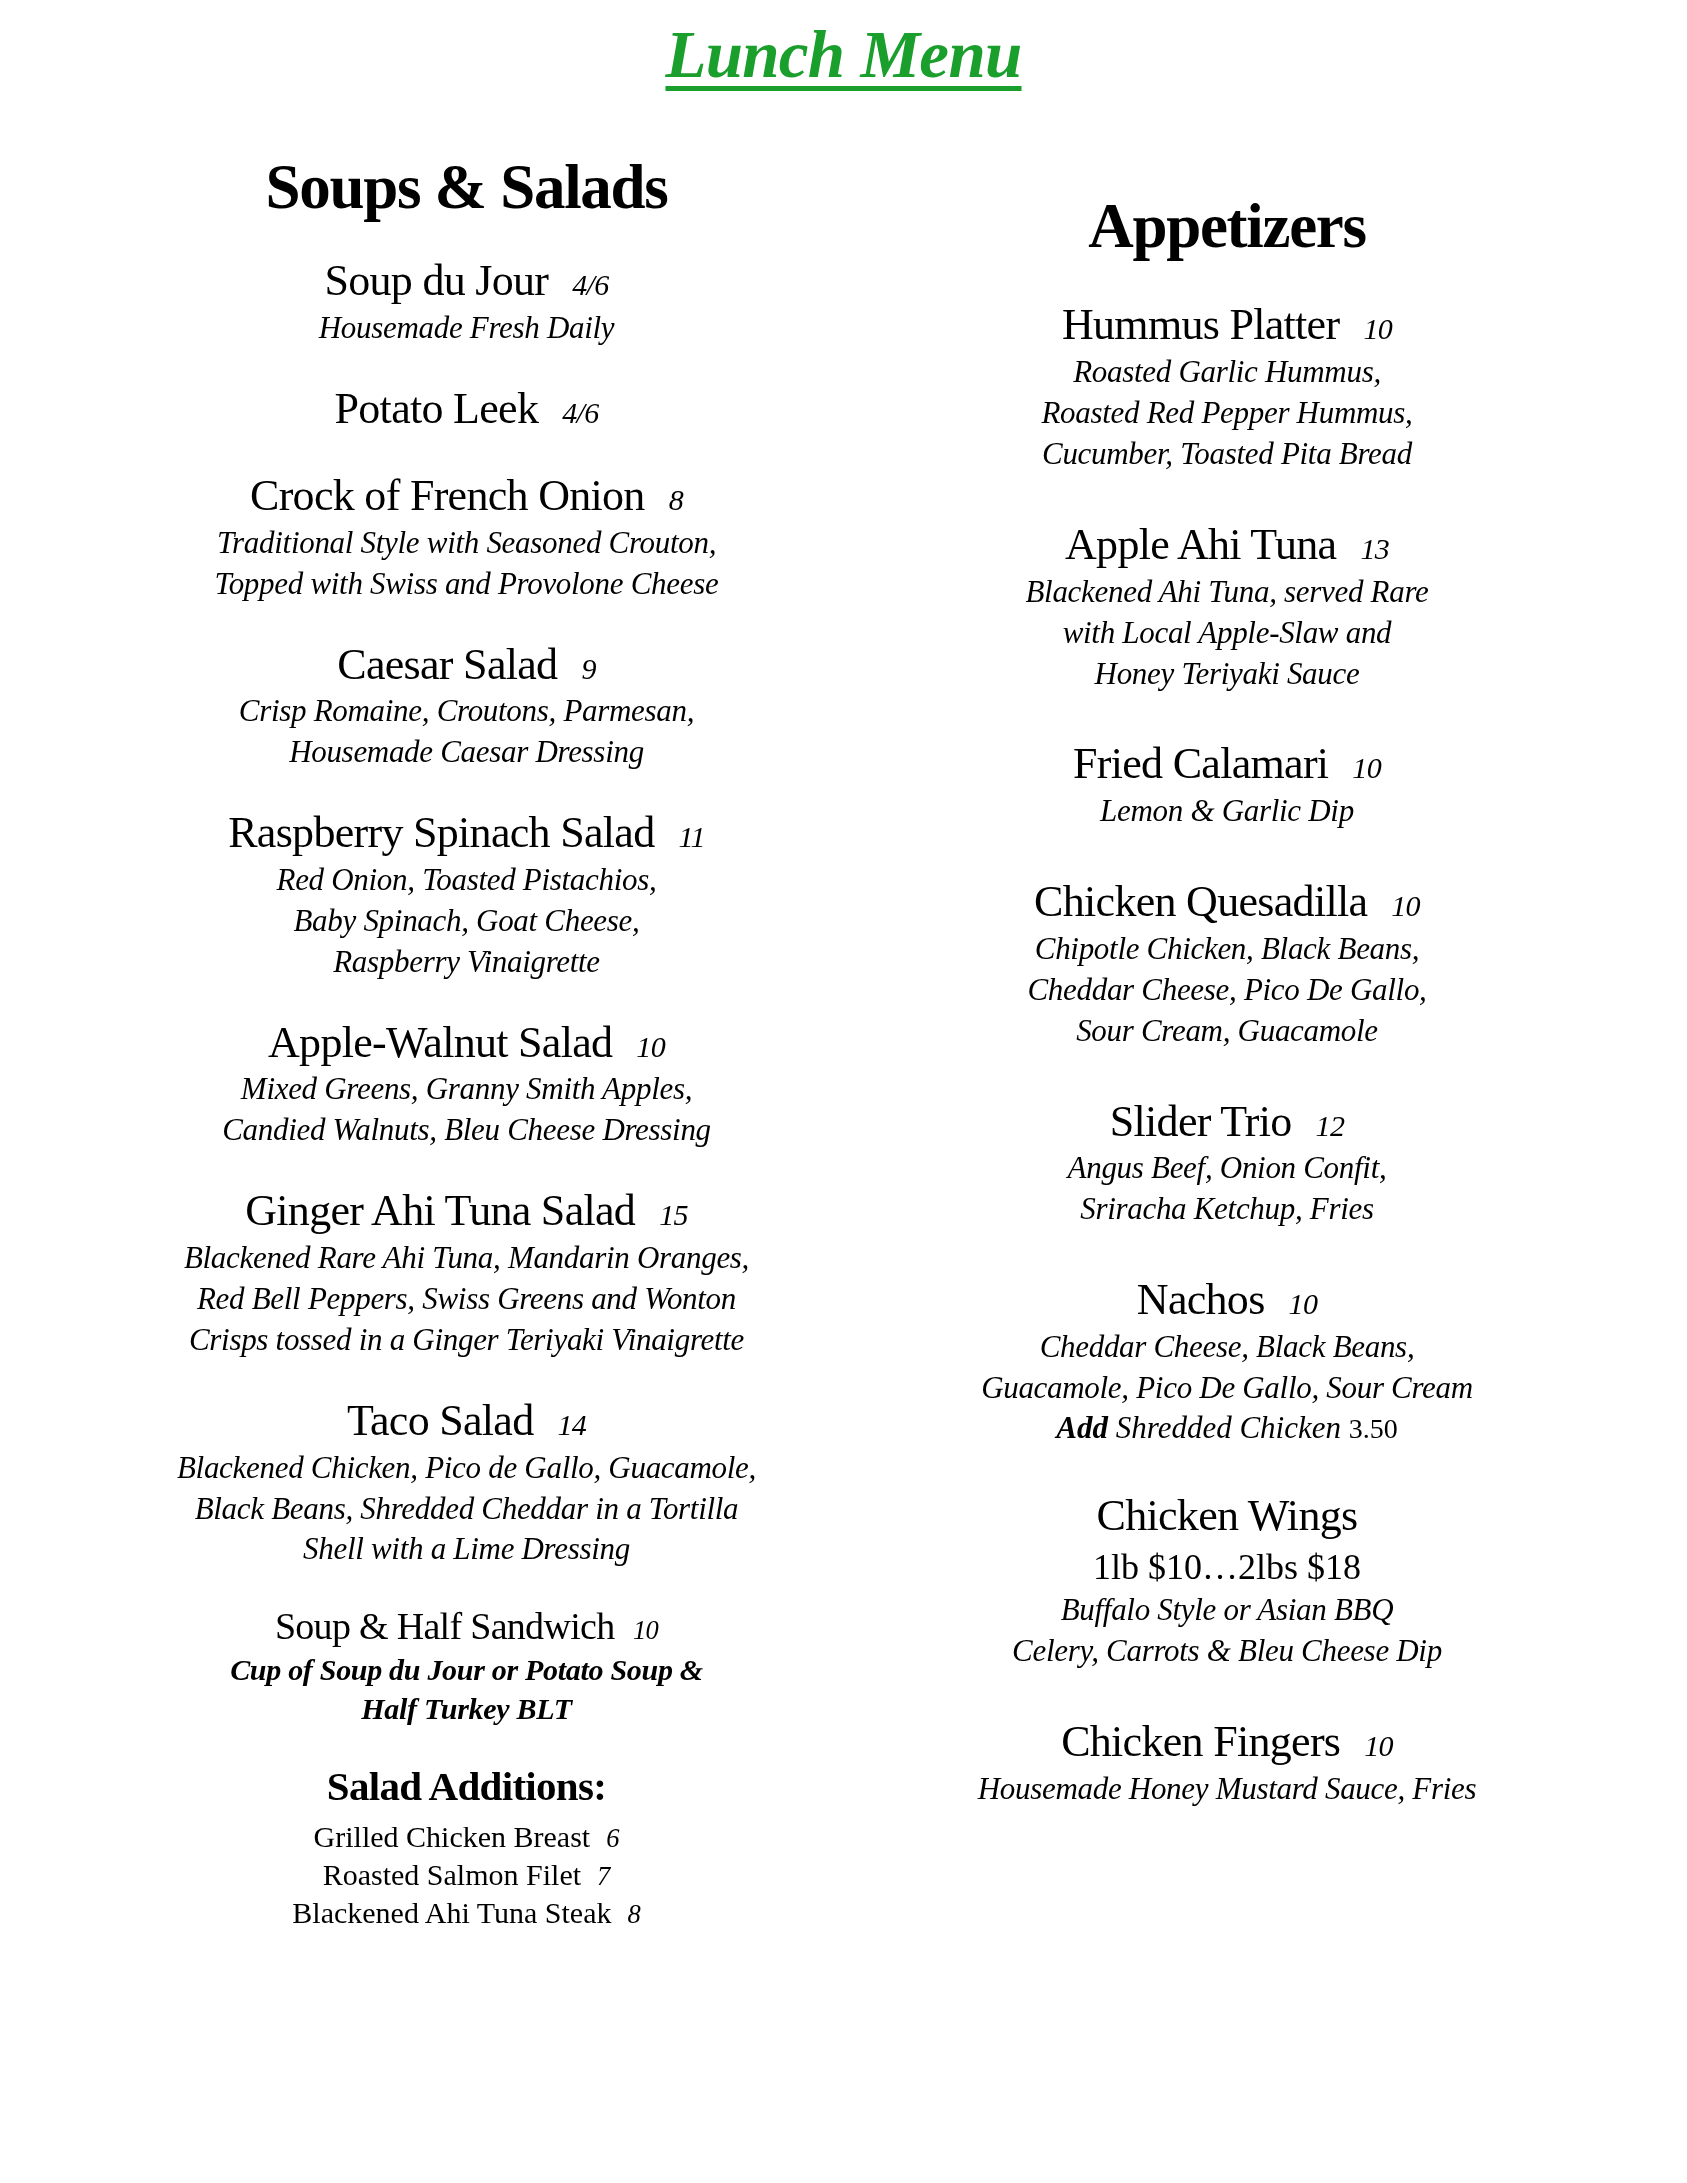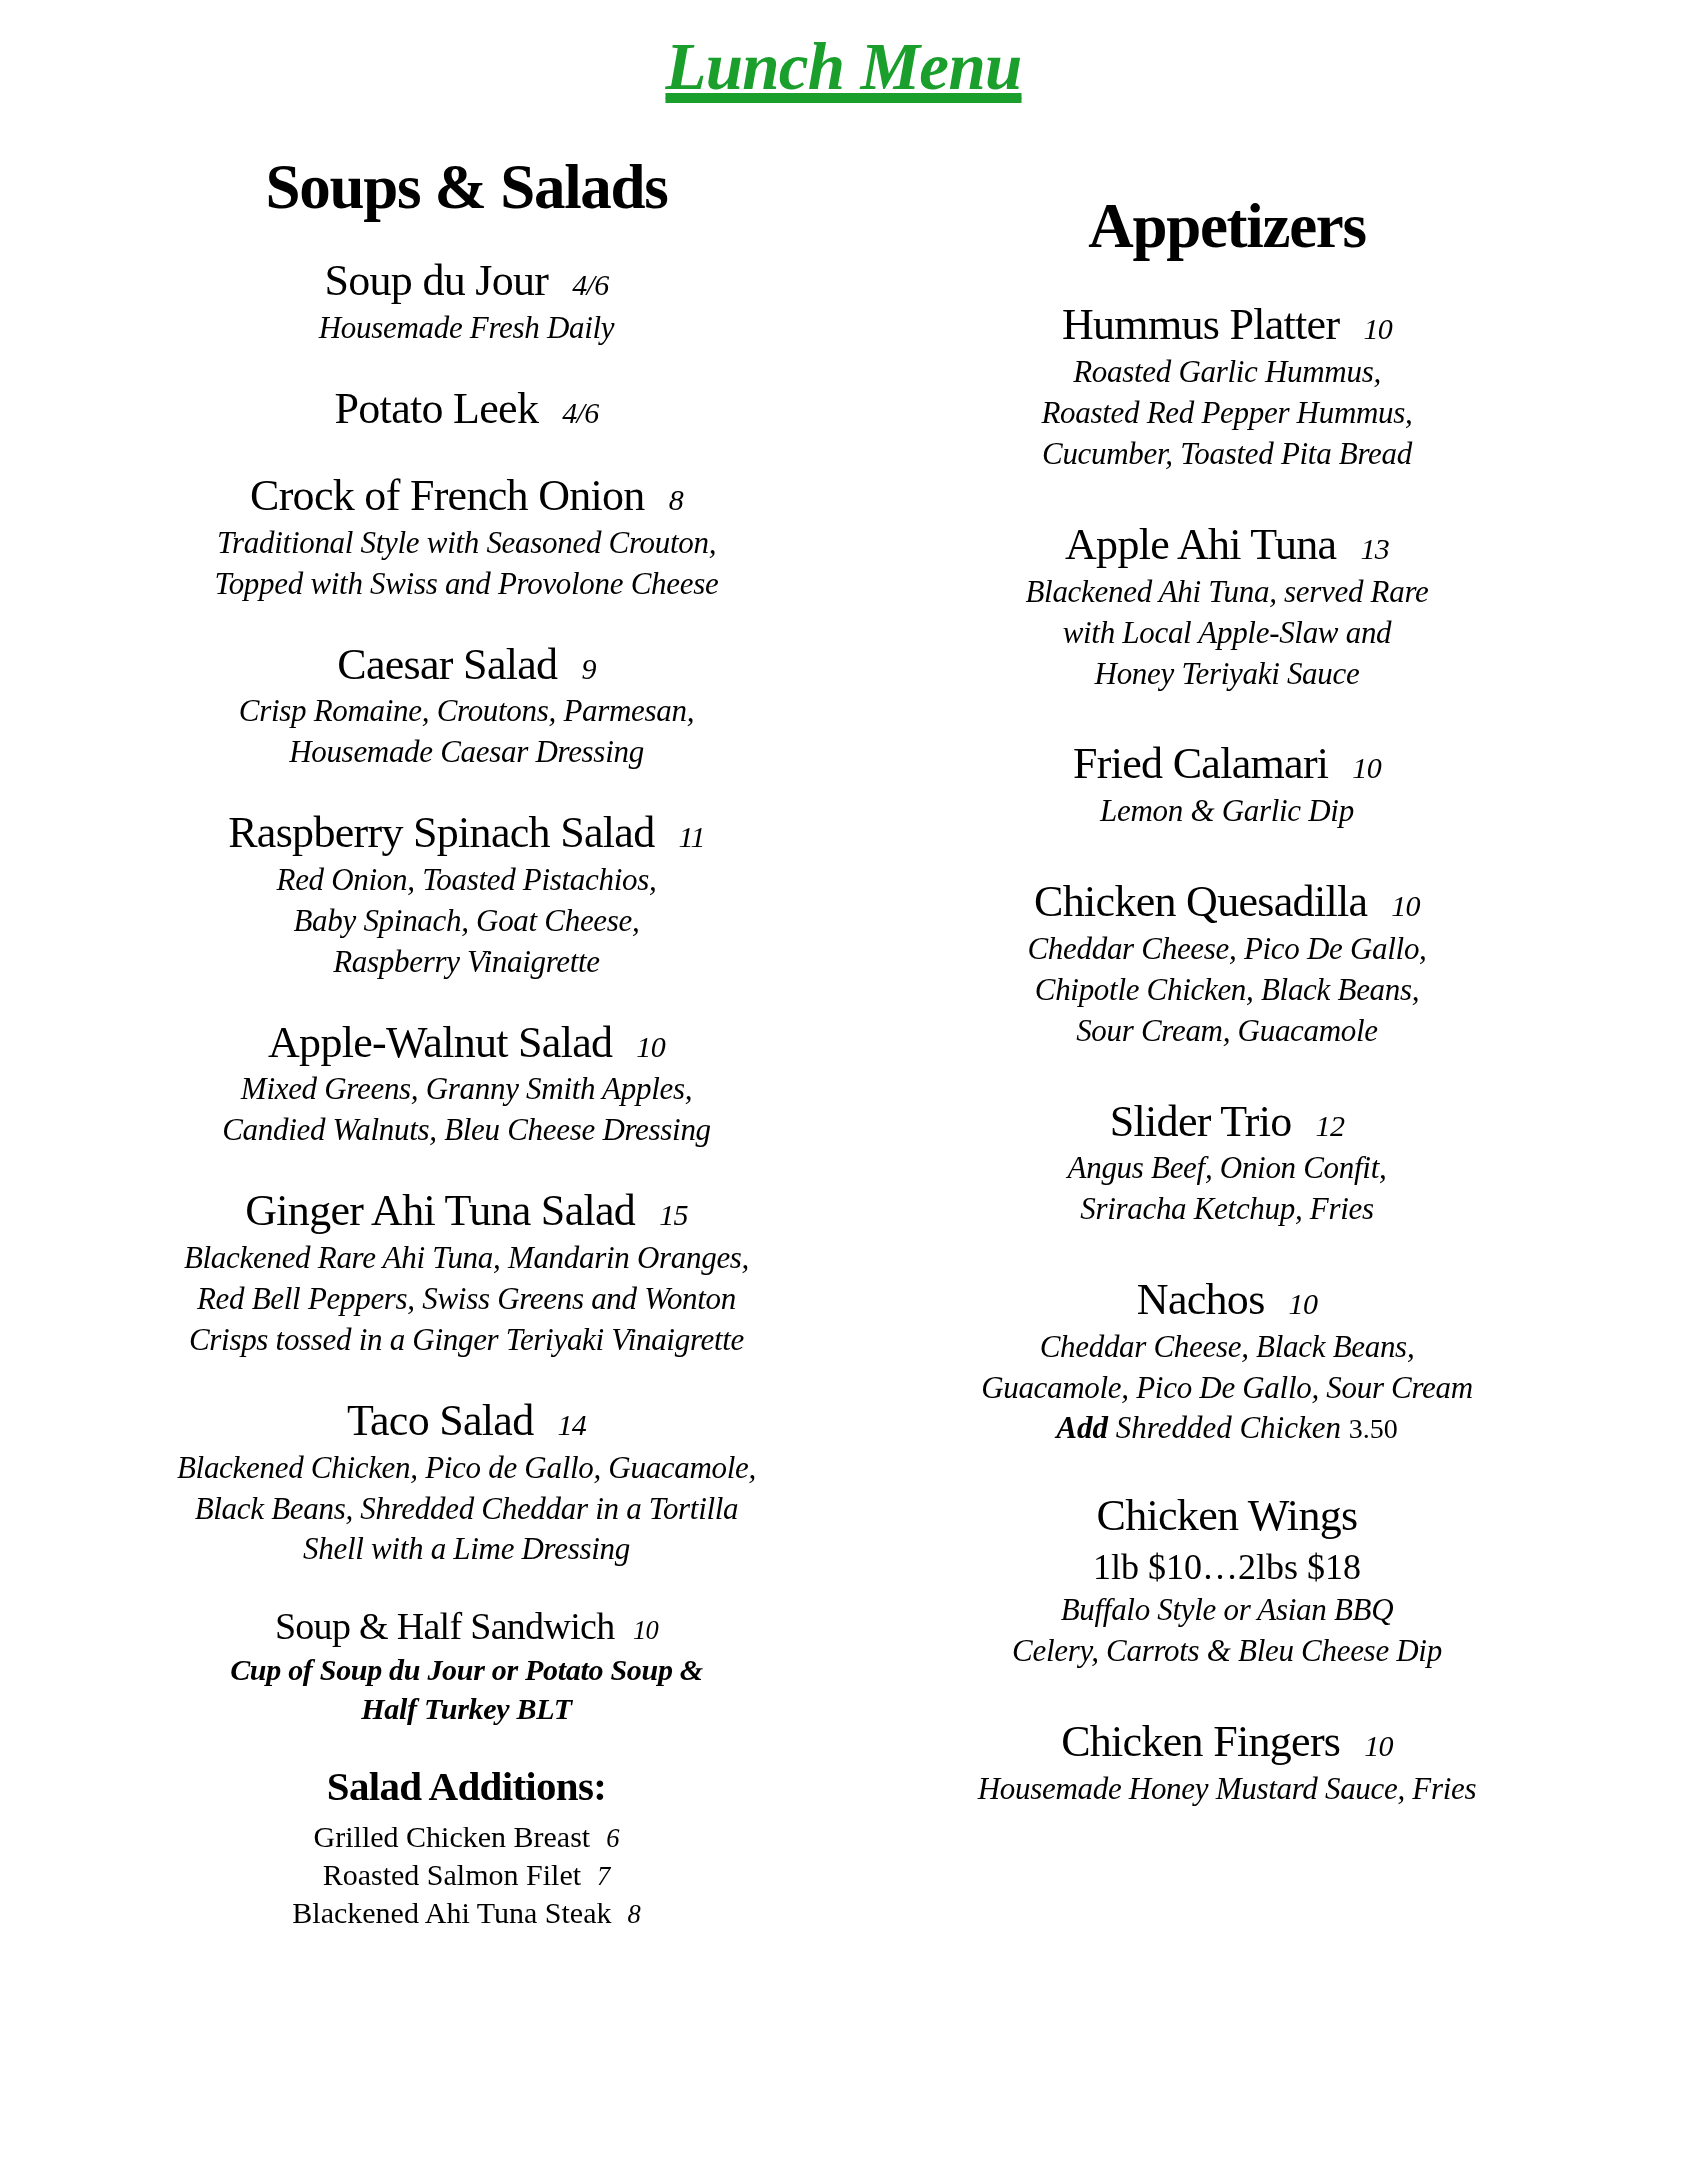--- a/index.html
+++ b/index.html
@@ -8,30 +8,29 @@
     position: relative;
     width: 1687px;
     height: 2183px;
     background: #ffffff;
     color: #000000;
     font-family: "Liberation Serif", "DejaVu Serif", serif;
     overflow: hidden;
   }
   .menu-title {
     position: absolute;
-    top: 28px;
+    top: 16px;
     left: 0;
     width: 100%;
     text-align: center;
     font-size: 67px;
     font-weight: 700;
     font-style: italic;
     color: var(--accent, #1a9e2c);
     letter-spacing: -0.7px;
-    text-decoration: underline;
   }
   .menu-title .underlined {
     text-decoration: underline;
     text-decoration-thickness: 4.6px;
     text-underline-offset: 9.3px;
   }
   .col {
     position: absolute;
     text-align: center;
   }
@@ -216,22 +215,22 @@
       <div class="item-desc">
         <div>Lemon &amp; Garlic Dip</div>
       </div>
     </div>
 
     <div class="item">
       <div class="item-name-line">
         <span class="item-name">Chicken Quesadilla</span><span class="item-price">10</span>
       </div>
       <div class="item-desc">
+        <div>Chipotle Chicken, Black Beans,</div>
         <div>Cheddar Cheese, Pico De Gallo,</div>
-        <div>Chipotle Chicken, Black Beans,</div>
         <div>Sour Cream, Guacamole</div>
       </div>
     </div>
 
     <div class="item">
       <div class="item-name-line">
         <span class="item-name">Slider Trio</span><span class="item-price">12</span>
       </div>
       <div class="item-desc">
         <div>Angus Beef, Onion Confit,</div>

